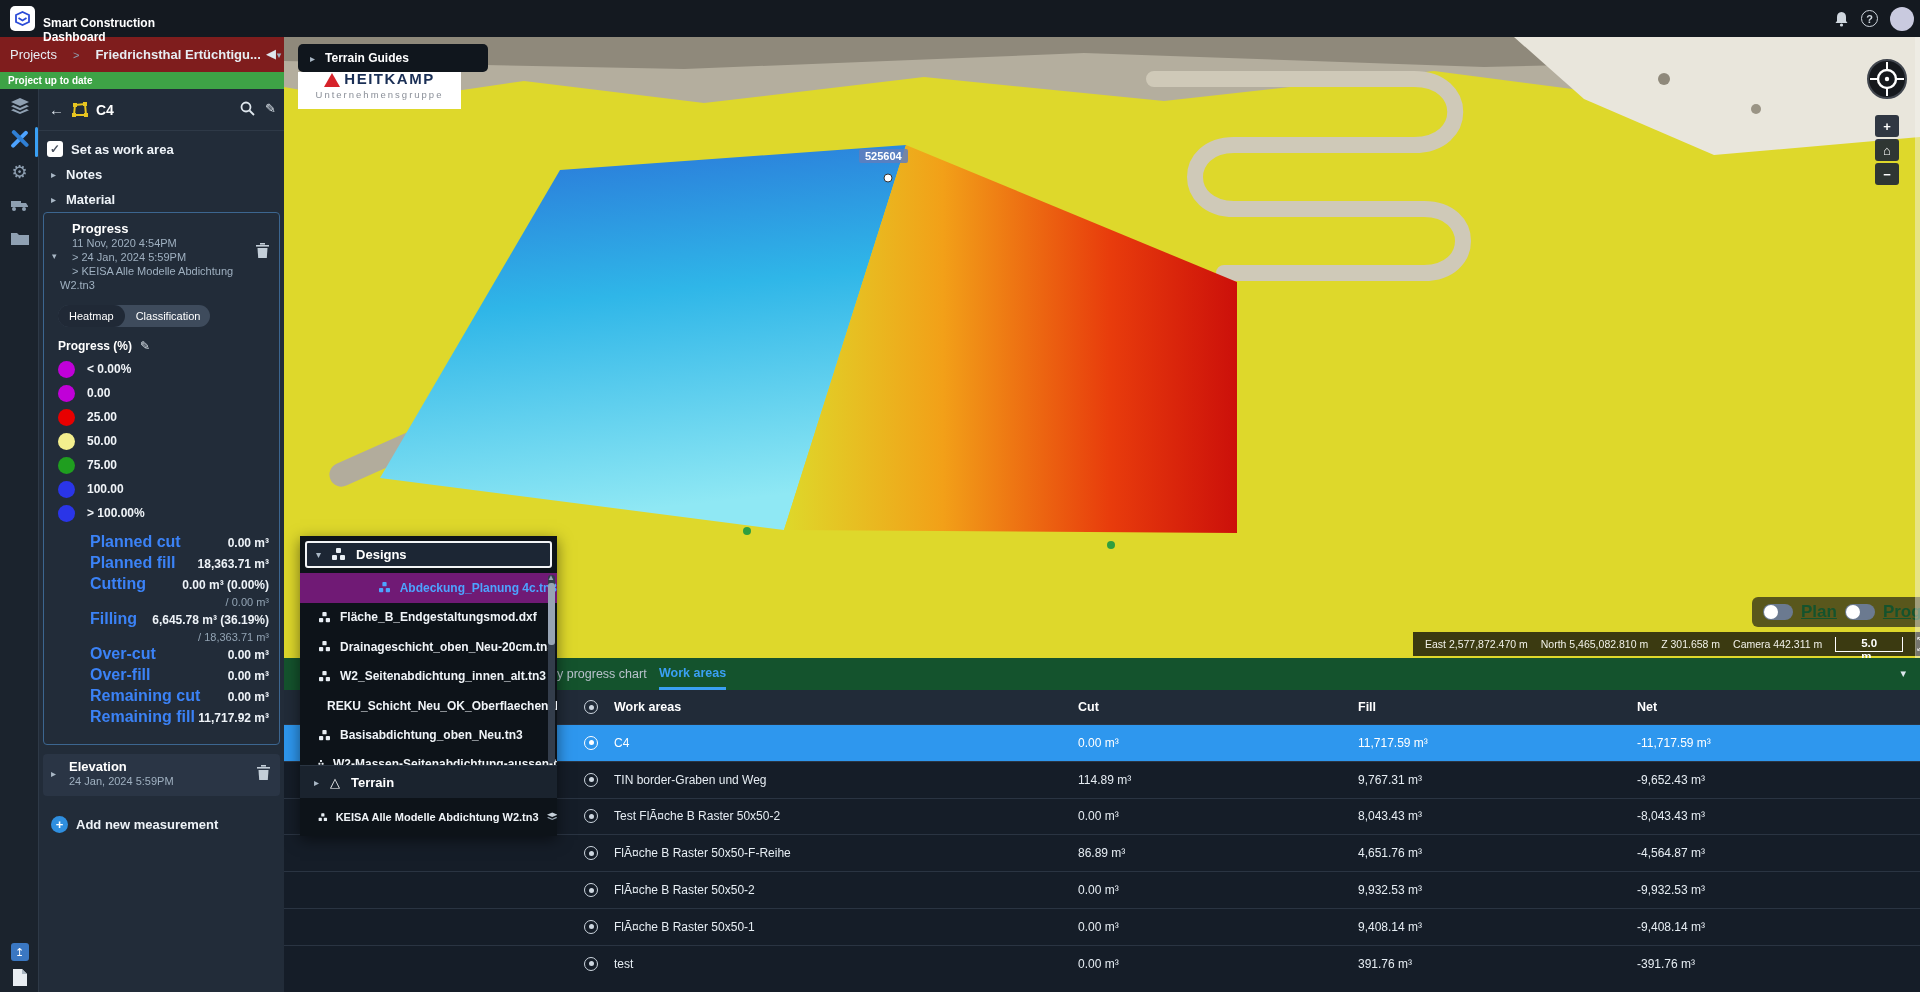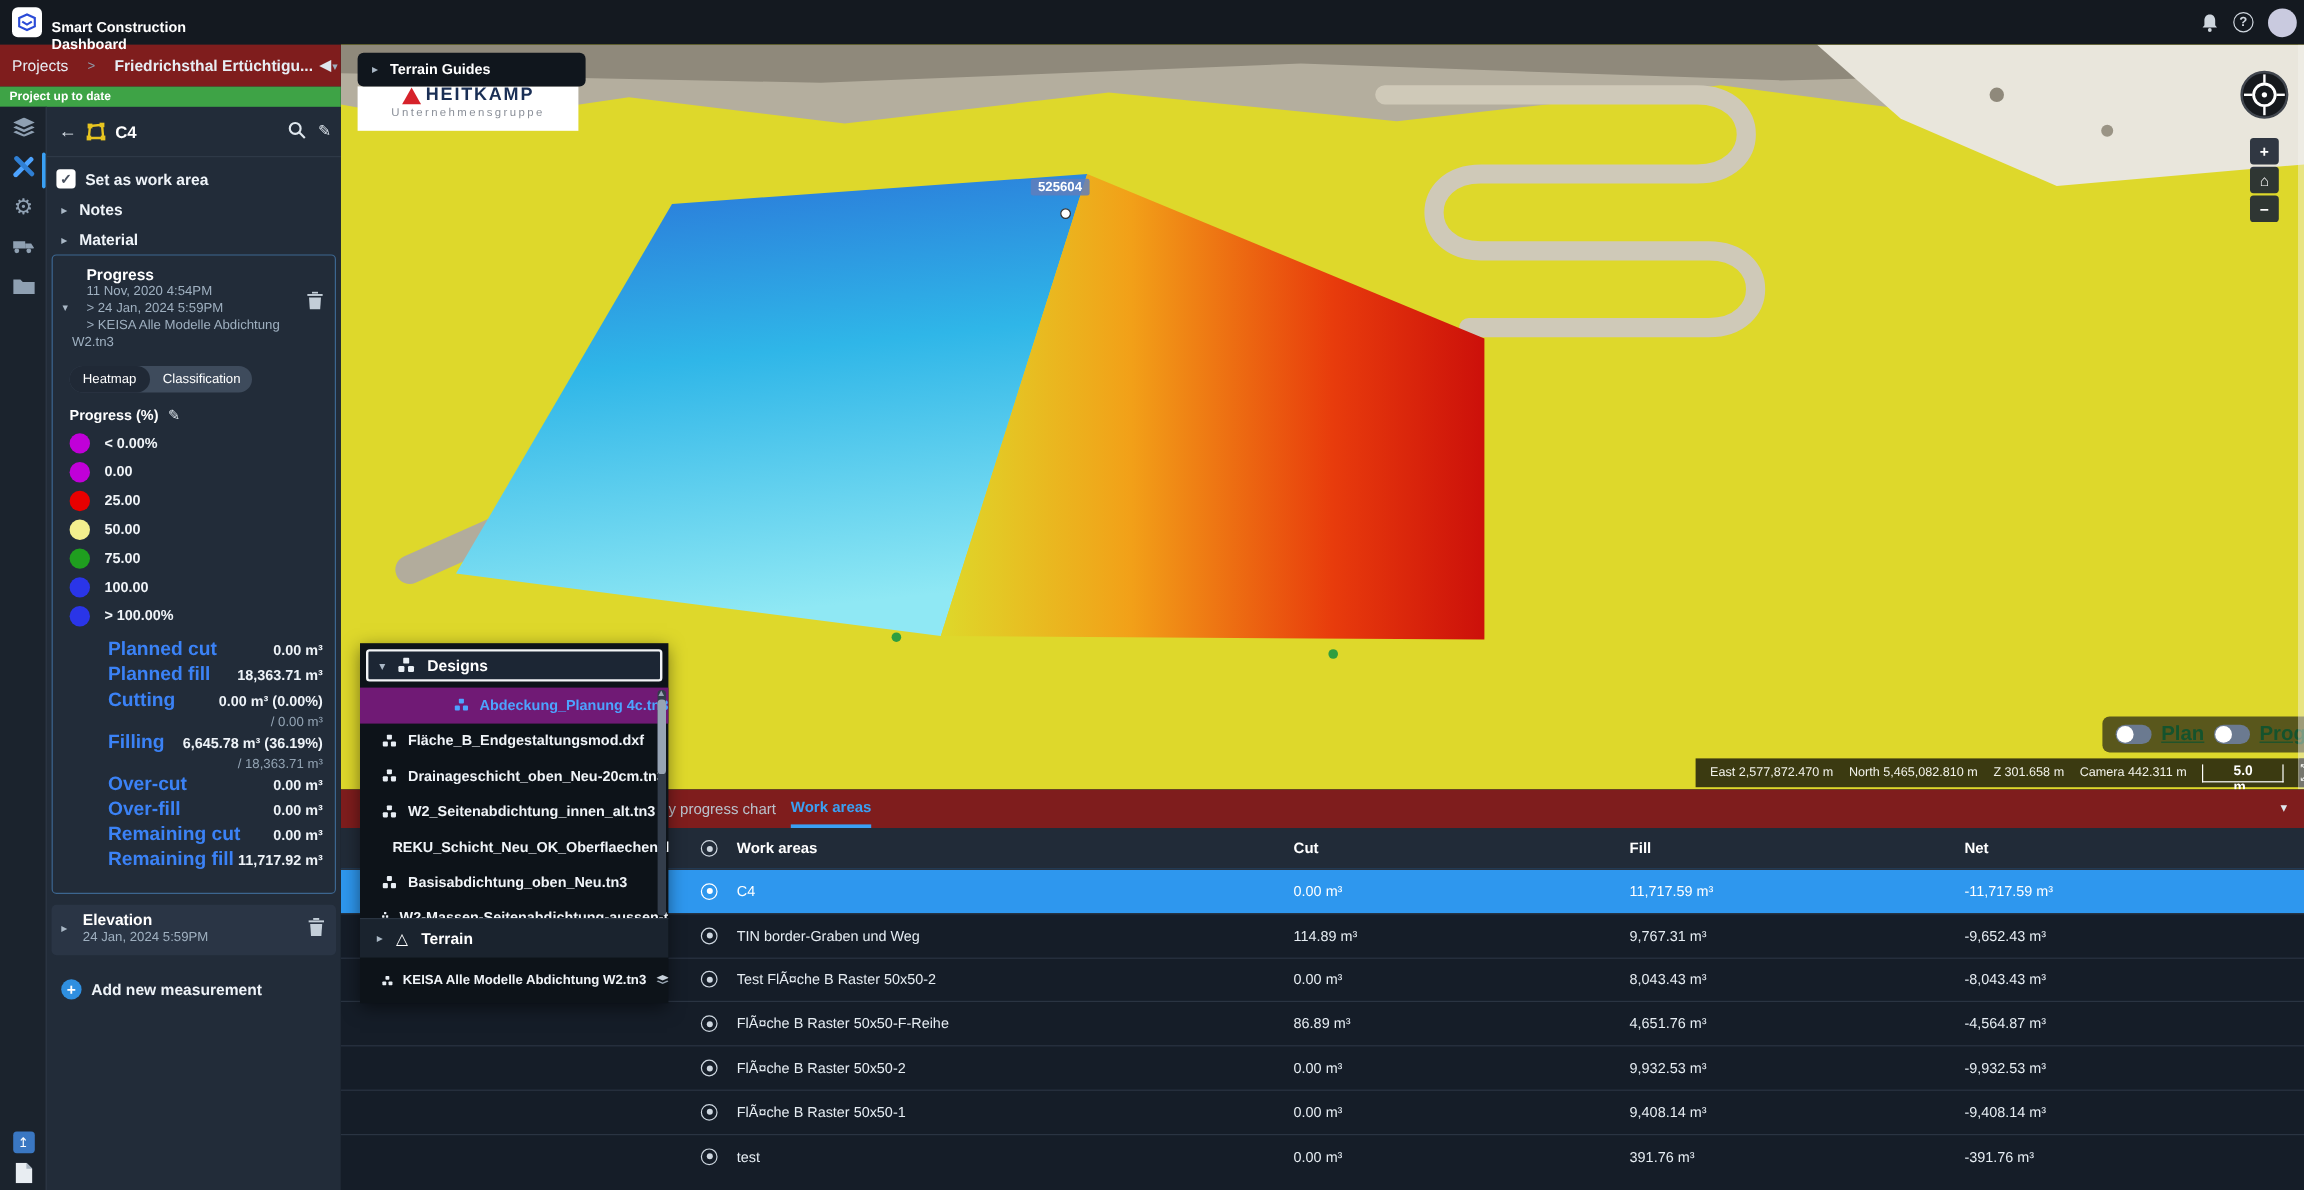--- a/index.html
+++ b/index.html
@@ -66,21 +66,21 @@
   .elev-card .caret { position:absolute; left:8px; top:14px; }
   .elev-card .title { color:#fff; font-size:13px; font-weight:bold; margin-left:16px; }
   .elev-card .dim { margin-left:16px; }
   .add-row { position:absolute; left:12px; top:727px; display:flex; align-items:center; gap:8px; cursor:pointer; }
   .plus-circ { width:17px; height:17px; border-radius:50%; background:#2f8fe0; color:#fff; font-size:13px; font-weight:bold; display:grid; place-items:center; }
 
   
   .map { position:absolute; left:284px; top:37px; width:1636px; height:621px; background:#ded82b; overflow:hidden; z-index:10; }
   .tguides { position:absolute; left:14px; top:7px; width:190px; height:28px; background:#10161d; border-radius:5px; display:flex; align-items:center; gap:10px; padding-left:12px; cursor:pointer; z-index:5; }
   .tguides span.t { color:#fff; font-size:12px; font-weight:bold; }
-  .logo-card { position:absolute; left:14px; top:35px; width:184px; height:37px; background:#fff; overflow:hidden; z-index:4; }
+  .logo-card { position:absolute; left:14px; top:35px; width:163px; height:37px; background:#fff; overflow:hidden; z-index:4; }
   .logo-line1 { display:flex; align-items:flex-end; justify-content:center; gap:4px; margin-top:-7px; height:22px; overflow:hidden; }
   .logo-mark { width:0; height:0; border-left:8px solid transparent; border-right:8px solid transparent; border-bottom:14px solid #d6222a; }
   .logo-txt { color:#1a2f55; font-size:15px; font-weight:bold; letter-spacing:1.5px; }
   .logo-sub { text-align:center; color:#8a8f98; font-size:9.5px; letter-spacing:2px; margin-top:2px; }
   .marker-badge { position:absolute; left:575px; top:112px; background:rgba(96,126,188,0.85); color:#fff; font-size:11px; font-weight:bold; padding:1px 6px; border-radius:2px; z-index:5; }
   .compass { position:absolute; right:12px; top:21px; z-index:6; cursor:pointer; }
   .zoombtns { position:absolute; right:21px; top:78px; width:24px; display:grid; gap:2px; z-index:6; }
   .zbtn { height:22px; background:rgba(32,40,52,0.92); border-radius:3px; color:#fff; font-size:13px; font-weight:bold; display:grid; place-items:center; cursor:pointer; }
   .plan-toggles { position:absolute; left:1468px; top:560px; height:30px; background:rgba(38,38,22,0.72); border-radius:6px; display:flex; align-items:center; gap:8px; padding:0 11px; z-index:6; }
   .tog { width:30px; height:16px; background:#6b7a90; border-radius:8px; position:relative; cursor:pointer; }
@@ -105,21 +105,21 @@
   .dthumb { position:absolute; left:0; top:8px; width:7px; height:62px; background:#97a4b4; border-radius:3px; }
   .dscroll .up { position:absolute; left:-1px; top:-2px; color:#97a4b4; font-size:8px; }
   .drow-terrain { height:33px; background:#1a232e; border-top:1px solid #2a3542; display:flex; align-items:center; gap:11px; padding-left:14px; cursor:pointer; }
   .drow-terrain .t { color:#fff; font-size:13px; font-weight:bold; }
   .tri-outline { color:#fff; font-size:13px; line-height:13px; }
   .drow-keisa { position:relative; height:38px; display:flex; align-items:center; gap:8px; padding-left:18px; cursor:pointer; }
   .drow-keisa .t { color:#f0f4f8; font-size:11px; font-weight:bold; white-space:nowrap; }
 
   
   .bottom { position:absolute; left:284px; top:658px; width:1636px; height:334px; background:#151d28; z-index:30; }
-  .tabrow { position:relative; height:32px; background:#7f1d1d; }
+  .tabrow { position:relative; height:32px; background:#14532d; }
   .tab1 { position:absolute; left:273px; top:0; height:32px; line-height:32px; color:#b9c2cc; font-size:12.5px; cursor:pointer; }
   .tab2 { position:absolute; left:375px; top:0; height:32px; line-height:30px; color:#3aa0f4; font-size:12.5px; font-weight:bold; border-bottom:3px solid #3aa0f4; cursor:pointer; }
   .tab-chevron { position:absolute; right:14px; top:9px; color:#dfe7ee; font-size:11px; cursor:pointer; }
   .thead { position:relative; height:34px; background:#212b38; }
   .trow { position:relative; height:36.8px; border-top:1px solid #2a3442; }
   .trow.hl { background:#2e97ee; }
   .cell { position:absolute; top:0; height:100%; display:flex; align-items:center; color:#e6edf3; font-size:12px; }
   .thead .cell { color:#fff; font-weight:bold; font-size:12.5px; }
   .trow.hl .cell { color:#fff; }
   .c-eye { left:300px; } .c-name { left:330px; } .c-cut { left:794px; } .c-fill { left:1074px; } .c-net { left:1353px; }

